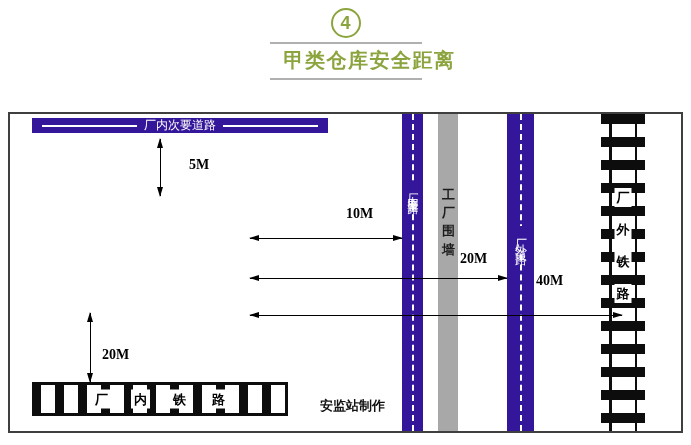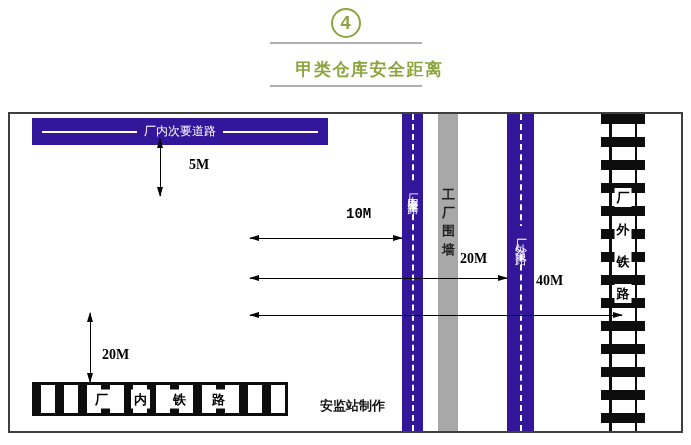--- a/index.html
+++ b/index.html
@@ -13,27 +13,27 @@
     --rule-gray:#b0b0b0;
   }
   *{box-sizing:border-box;margin:0;padding:0;}
   body{width:691px;height:445px;background:#fff;font-family:"Liberation Sans","DejaVu Sans",sans-serif;}
   .stage{position:relative;width:691px;height:445px;background:#fff;overflow:hidden;}
 
   
   .header{position:absolute;left:0;top:8px;width:100%;display:flex;flex-direction:column;align-items:center;}
   .step-circle{width:30px;height:30px;border:2px solid var(--accent-green);border-radius:50%;display:flex;align-items:center;justify-content:center;color:var(--accent-green);font-size:18px;font-weight:bold;margin-bottom:4px;background:#fff;}
   .header-rule{width:152px;border-top:2px solid var(--rule-gray);}
-  .header-title{color:var(--accent-green);font-size:17px;font-weight:bold;letter-spacing:1.5px;padding:14px 0 4px;margin-left:48px;}
+  .header-title{color:var(--accent-green);font-size:20px;font-weight:bold;letter-spacing:1.5px;padding:3px 0 4px;margin-left:48px;}
 
   
   .diagram{position:absolute;left:8px;top:112px;width:675px;height:321px;border:2px solid #3f3f3f;background:#fff;}
 
   
-  .road-h{position:absolute;left:22px;top:4px;width:296px;height:27px;background:var(--road-purple);display:flex;align-items:center;gap:7px;padding:0 10px;}
+  .road-h{position:absolute;left:22px;top:4px;width:296px;height:15px;background:var(--road-purple);display:flex;align-items:center;gap:7px;padding:0 10px;}
   .wline{flex:1;border-top:2px solid #fff;align-self:center;}
   .road-h-label{color:#fff;font-size:12px;white-space:nowrap;}
 
   
   .road-v{position:absolute;top:0;height:100%;background:var(--road-purple);}
   .main-road{left:392px;width:21px;}
   .outer-road{left:497px;width:27px;}
   .dash{position:absolute;left:50%;top:0;height:100%;border-left:2px dashed #fff;transform:translateX(-1px);}
   .vlabel{position:absolute;left:50%;transform:translateX(-50%);writing-mode:vertical-rl;text-orientation:upright;color:#fff;font-size:11px;background:var(--road-purple);padding:3px 0;letter-spacing:2px;z-index:1;white-space:nowrap;}
   .main-road .vlabel{top:68px;}
@@ -126,21 +126,21 @@
       </div>
     </div>
 
     <div class="arrow-v" style="left:150px;top:25px;height:57px;"></div>
     <div class="arrow-v" style="left:80px;top:199px;height:69px;"></div>
     <div class="arrow-h" style="left:240px;top:124px;width:152px;"></div>
     <div class="arrow-h" style="left:240px;top:164px;width:257px;"></div>
     <div class="arrow-h" style="left:240px;top:201px;width:372px;"></div>
 
     <span class="dist" style="left:158px;top:43px;margin-left:21px;">5M</span>
-    <span class="dist" style="left:336px;top:92px;font-family:Liberation Mono, monospace;">10M</span>
+    <span class="dist" style="left:336px;top:92px;">10M</span>
     <span class="dist" style="left:450px;top:137px;">20M</span>
     <span class="dist" style="left:526px;top:159px;">40M</span>
     <span class="dist" style="left:92px;top:233px;">20M</span>
 
     <span class="credit">安监站制作</span>
 
   </div>
 </div>
 
 </body></html>

